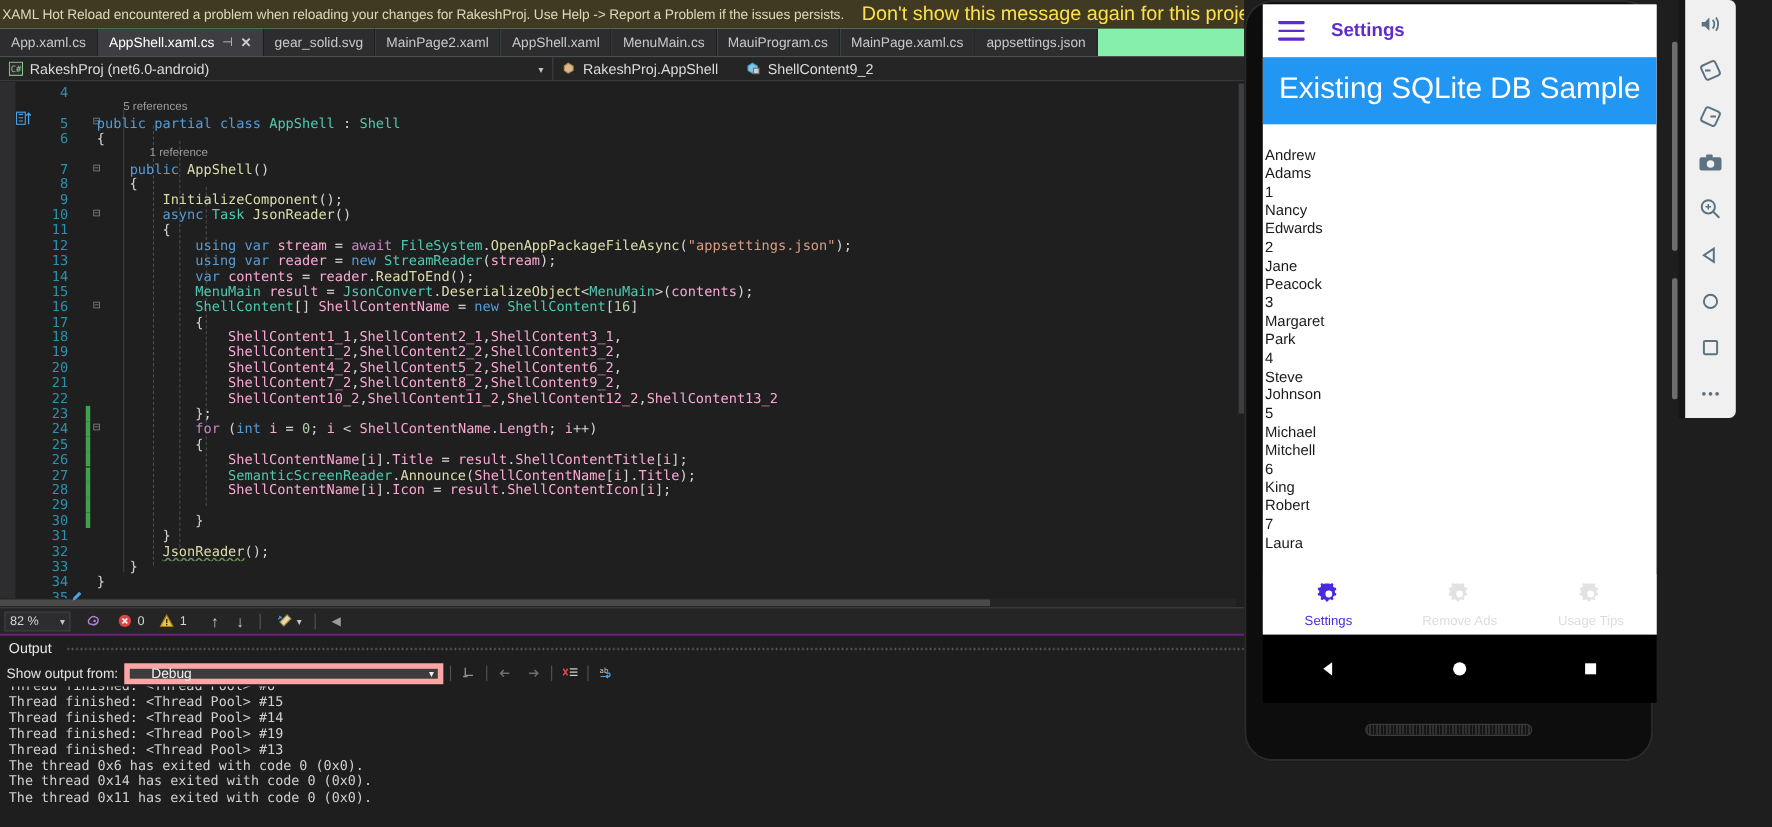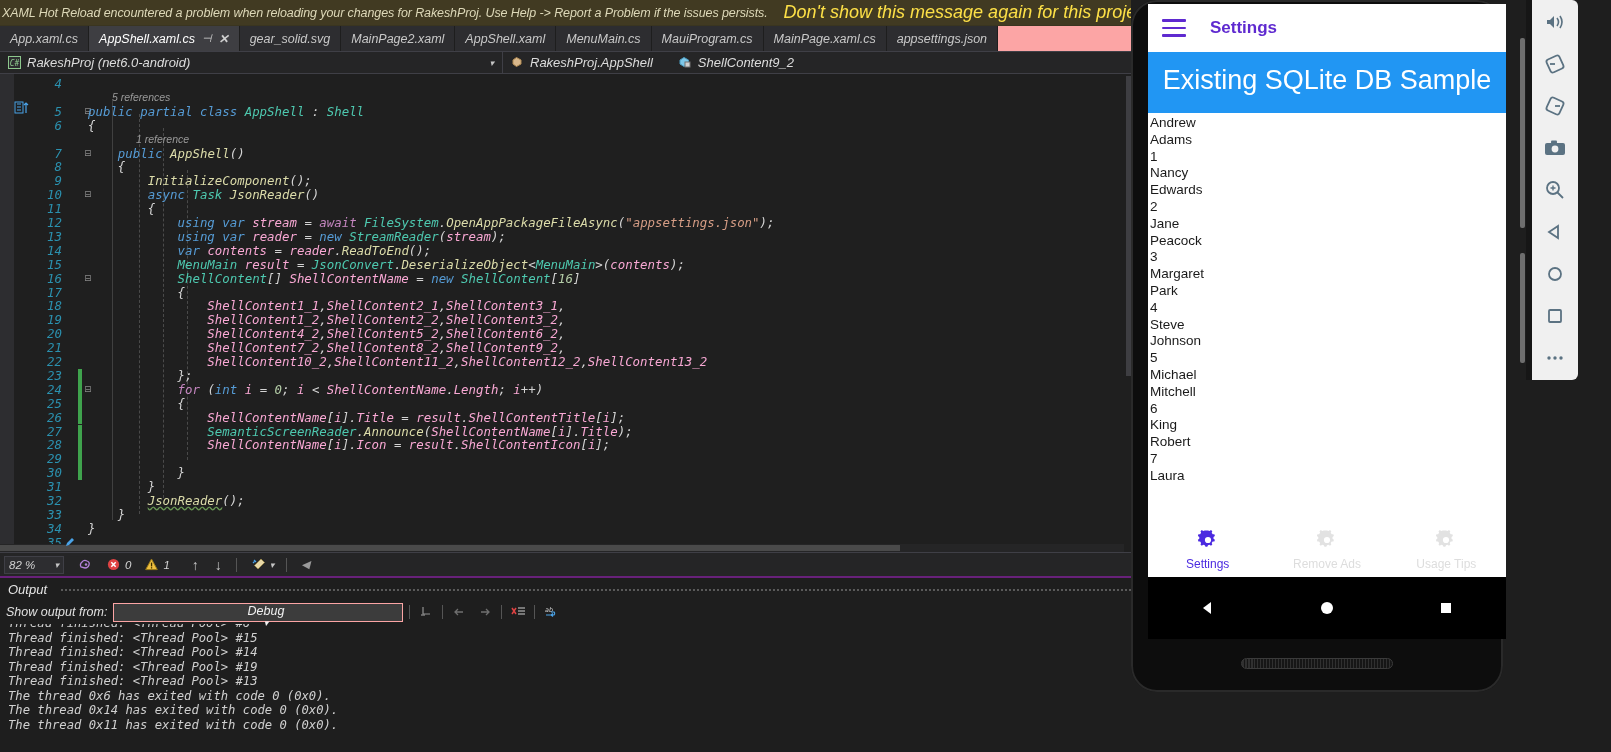--- a/index.html
+++ b/index.html
@@ -7,36 +7,36 @@
     width: 1611px; height: 752px;
     overflow: hidden;
     background: #1e1e1e;
     font-family: "Liberation Sans", sans-serif;
     font-size: 12px;
     color: #d4d4d4;
   }
   #root { position: relative; width: 1611px; height: 752px; }
 
   
-  #vs { position: absolute; left: 0; top: 0; width: 1138px; height: 752px; background: #1e1e1e; font-style: italic; }
+  #vs { position: absolute; left: 0; top: 0; width: 1138px; height: 752px; background: #1e1e1e; }
 
   
   .hotreload {
     position: absolute; left: 0; top: 0; width: 1138px; height: 26px;
     background: #413a22; border-bottom: 1px solid #3a3520;
     display: flex; align-items: center; padding-left: 2px;
     white-space: nowrap; overflow: hidden;
   }
   .hotreload .msg { color: #ddd8b8; font-size: 12.5px; letter-spacing: -0.1px; }
   .hotreload .dismiss { color: #fde047; font-size: 18px; margin-left: 16px; cursor: pointer; }
 
   
   .tabstrip {
     position: absolute; left: 0; top: 26px; width: 1138px; height: 26px;
-    background: #fca5a5; display: flex; align-items: stretch;
+    background: #86efac; display: flex; align-items: stretch;
     border-bottom: 1px solid #3f3f46; overflow: hidden;
   }
   .tab {
     display: flex; align-items: center; padding: 0 10px;
     font-size: 12.5px; color: #c8c8c8; background: #2d2d30;
     border-right: 1px solid #1e1e1e; white-space: nowrap;
   }
   .tab.active { background: #3e3e42; color: #ffffff; }
   .tab .pin, .tab .close { margin-left: 7px; font-size: 11px; color: #cfcfcf; }
   .tab .close { font-weight: bold; font-size: 12px; }
@@ -101,23 +101,23 @@
   .out-title {
     height: 22px; display: flex; align-items: center; padding-left: 8px;
     font-size: 13px; color: #e6e6e6; position: relative;
   }
   .grip { position: absolute; left: 60px; right: 4px; top: 10px; height: 4px;
     background-image: radial-gradient(#5a5a5a 0.8px, transparent 0.9px);
     background-size: 4px 4px; }
   .out-toolbar { height: 24px; display: flex; align-items: center; gap: 6px; padding: 0 6px; }
   .out-toolbar .lbl { font-size: 12.5px; color: #e0e0e0; }
   .combo {
-    width: 290px; height: 19px; background: #3c3c3c; border: 1px solid #fca5a5;
+    width: 290px; height: 19px; background: #3c3c3c; border: 5px solid #fca5a5;
     display: flex; align-items: center; justify-content: space-between;
-    padding: 0 4px 0 19px; font-size: 12.5px; color: #f0f0f0; flex-direction: column;
+    padding: 0 4px 0 19px; font-size: 12.5px; color: #f0f0f0;
   }
   .tb-ic { width: 20px; height: 18px; display: inline-flex; align-items: center; justify-content: center; opacity: .65; }
   .sep { width: 1px; height: 14px; background: #555; }
   .out-body {
     position: absolute; left: 0; top: 46px; width: 1138px; height: 130px;
     font-family: "DejaVu Sans Mono", monospace; font-size: 12.2px; line-height: 14.5px;
     color: #d0d0d0; padding-left: 8px; overflow: hidden;
   }
   .out-body .clip { margin-top: -8px; }
 
@@ -141,21 +141,21 @@
   .app-bar {
     height: 48px; background: #ffffff; display: flex; align-items: center; padding-left: 14px;
   }
   .hamburger { width: 24px; height: 18px; display: flex; flex-direction: column; justify-content: space-between; }
   .hamburger span { display: block; height: 2.6px; background: #5f2ad0; border-radius: 1px; }
   .app-title { margin-left: 24px; font-size: 17px; font-weight: bold; color: #5f2ad0; }
   .hero {
     background: #2196f3; color: #fff; text-align: center;
     font-size: 27px; line-height: 38px; padding: 9px 6px 14px;
   }
-  .emp-list { padding: 2px 0 0 2px; }
+  .emp-list { padding: 20px 0 0 2px; }
   .emp-line { font-size: 13.5px; line-height: 16.8px; color: #1a1a1a; }
   .tabbar {
     position: absolute; left: 0; bottom: 0; width: 358px; height: 55px;
     background: #ffffff; display: flex; align-items: center;
   }
   .tabitem { flex: 1; display: flex; flex-direction: column; align-items: center; gap: 3px; }
   .tabitem .lab { font-size: 12px; }
   .tabitem.active .lab { color: #4b2ae0; }
   .tabitem.dim .lab { color: #dddddd; }
   .navkeys {

